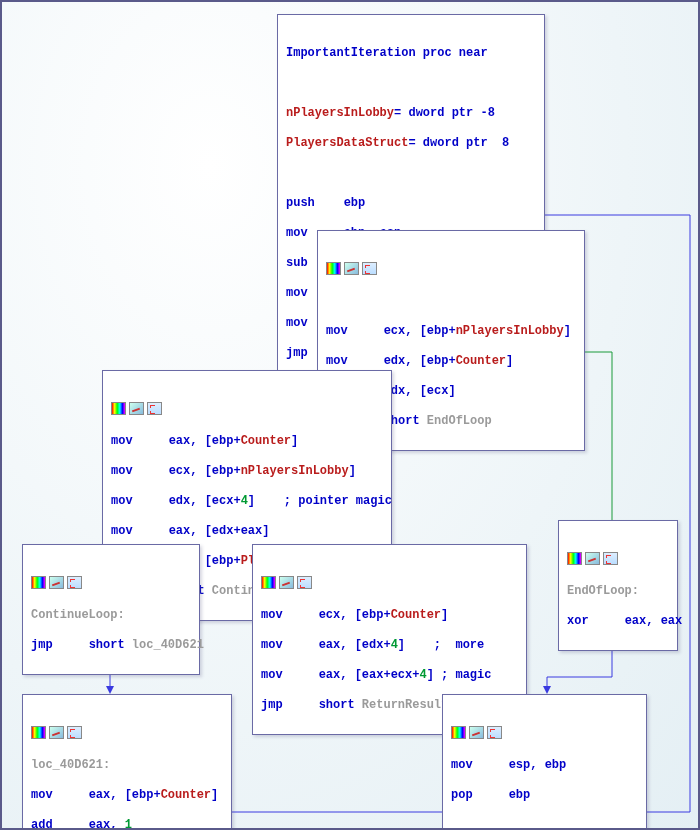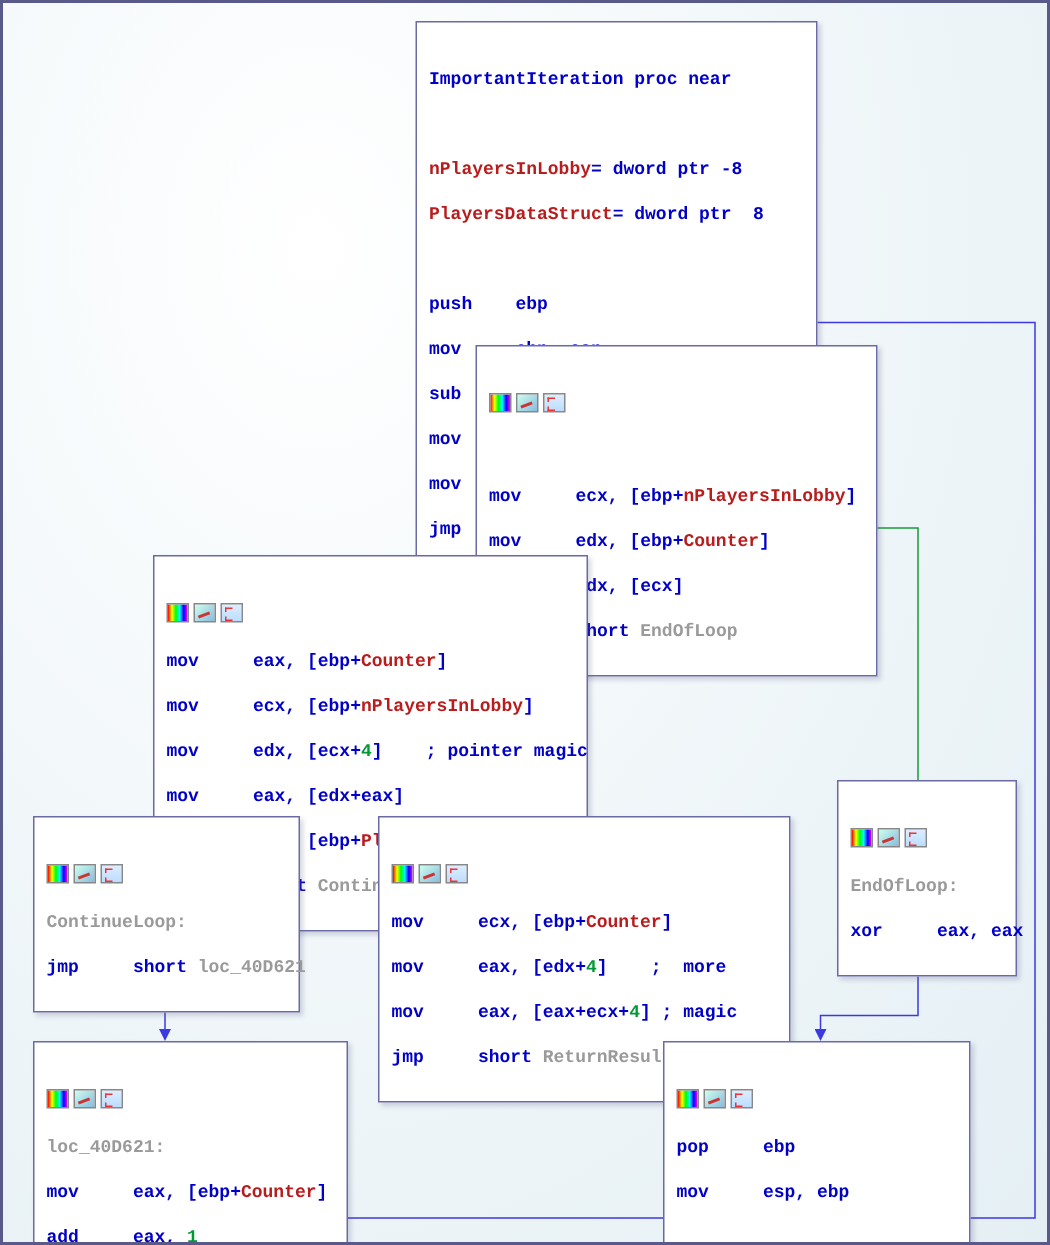--- a/index.html
+++ b/index.html
@@ -136,17 +136,17 @@
 <div class="node" style="left:20px; top:692px; width:210px;">
 <div class="icons"><span class="ic ic1"></span><span class="ic ic2"></span><span class="ic ic3"></span></div>
 <div class="kw-gray">loc_40D621:</div>
 <div><span class="kw-nav">mov</span>     <span class="kw-nav">eax, [ebp+</span><span class="kw-grn">Counter</span><span class="kw-nav">]</span></div>
 <div><span class="kw-nav">add</span>     <span class="kw-nav">eax, </span><span class="kw-num">1</span></div>
 
 </div>
 
 <div class="node" style="left:440px; top:692px; width:205px;">
 <div class="icons"><span class="ic ic1"></span><span class="ic ic2"></span><span class="ic ic3"></span></div>
+<div><span class="kw-nav">mov</span>     <span class="kw-nav">esp, ebp</span></div>
 <div><span class="kw-nav">pop</span>     <span class="kw-nav">ebp</span></div>
-<div><span class="kw-nav">mov</span>     <span class="kw-nav">esp, ebp</span></div>
 
 
 </div>
 
 </body></html>

